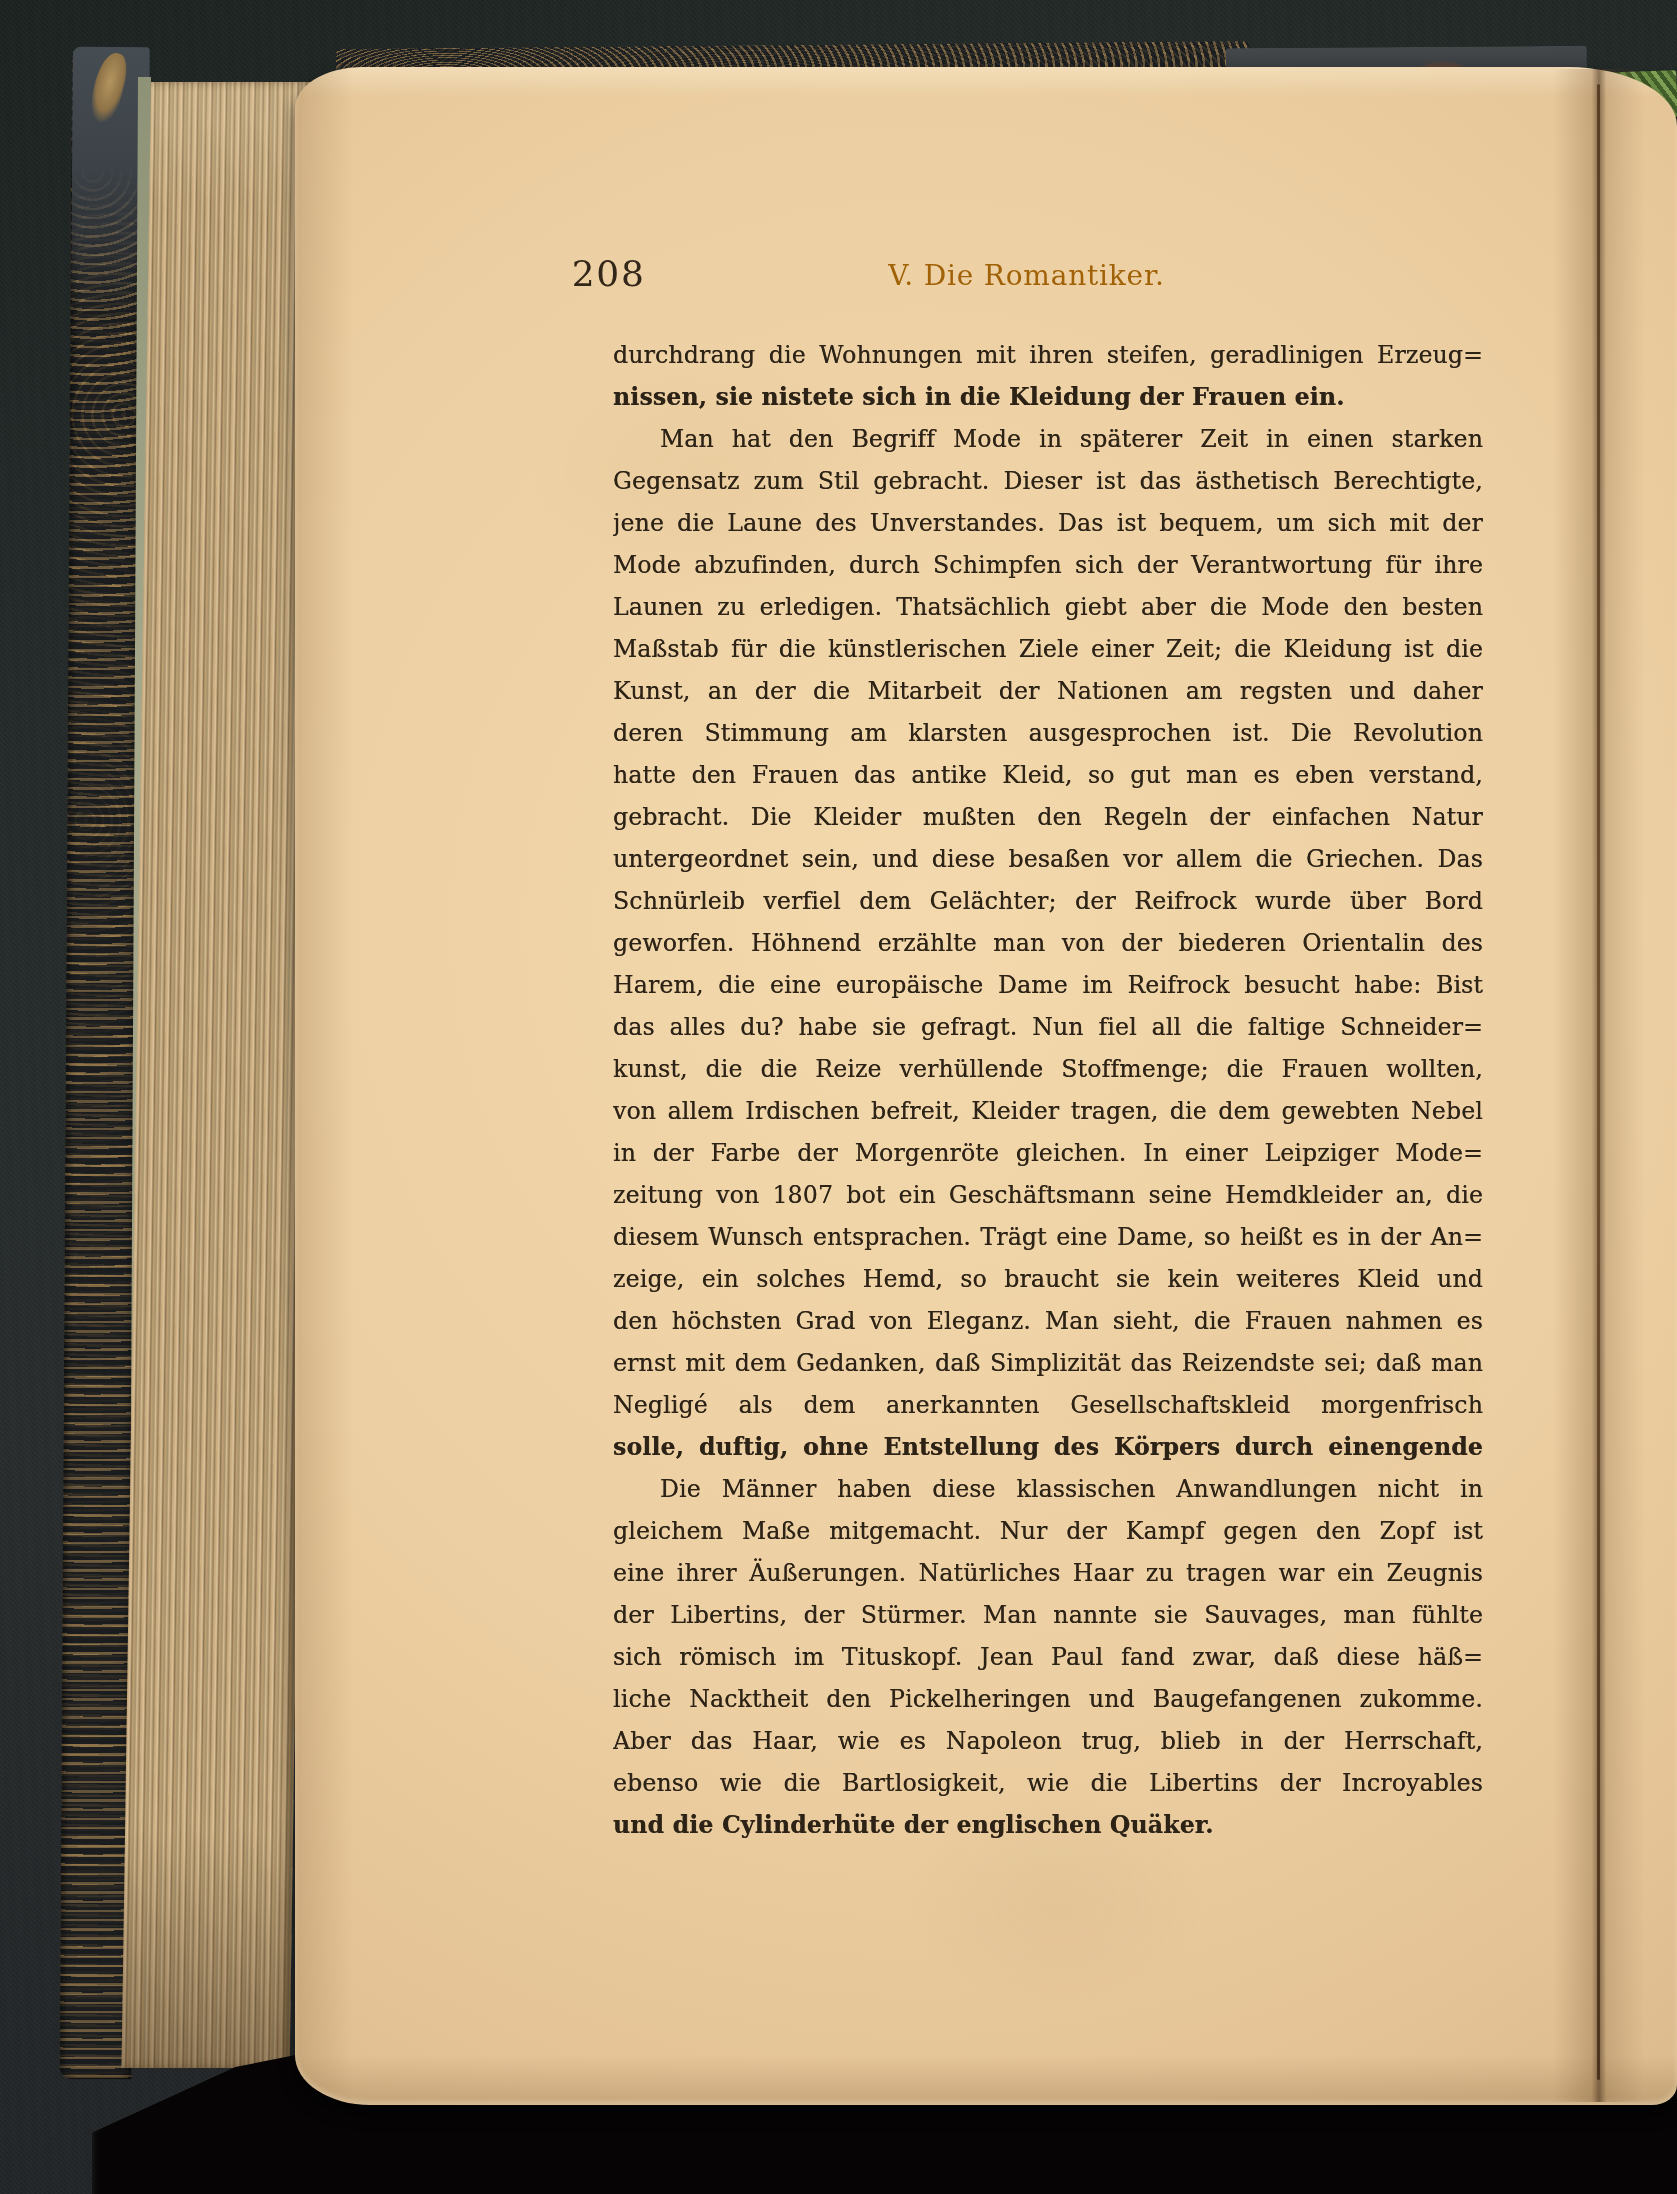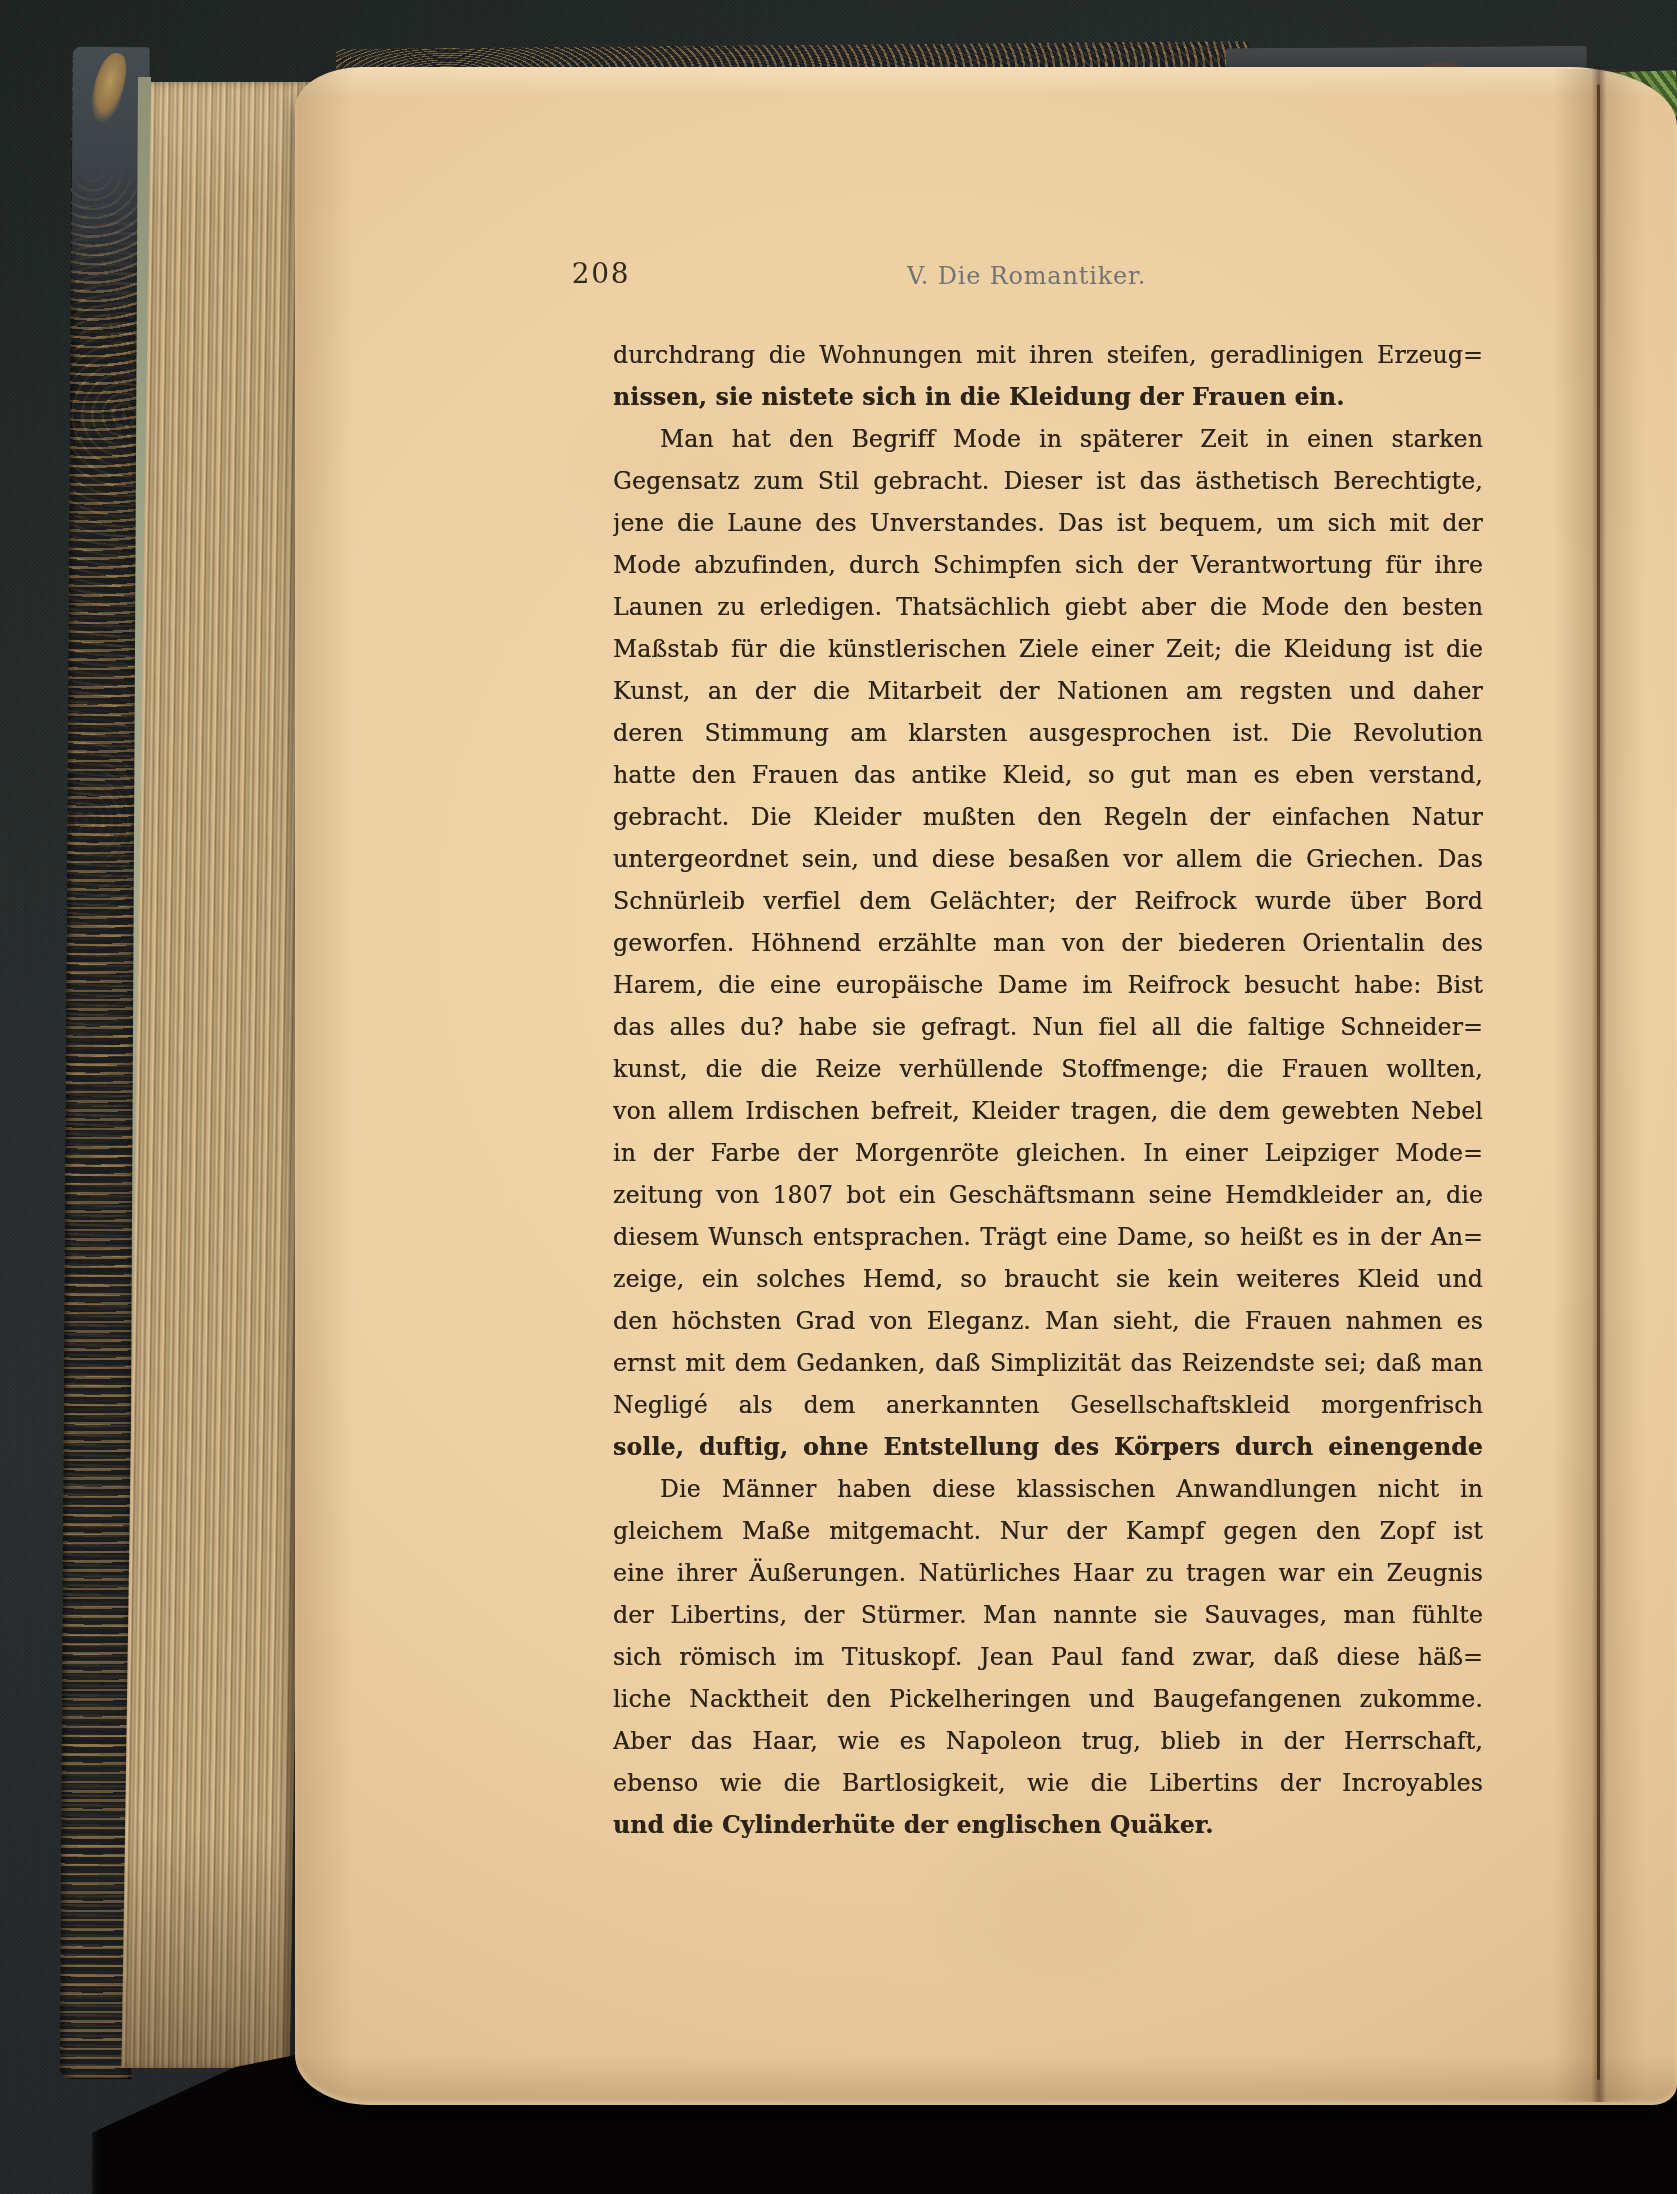--- a/index.html
+++ b/index.html
@@ -140,25 +140,25 @@
   .content {
     position: absolute; left: 570px; top: 258px; width: 913px;
     color: #2c2216;
   }
   .page-head {
     position: relative; height: 37px;
     font-size: 25px; line-height: 32px;
   }
   .page-num {
     position: absolute; left: 1.7px; top: 0;
-    font-size: 28px; letter-spacing: 1.7px; color: #33271a;
+    font-size: 36px; letter-spacing: 1.7px; color: #33271a;
   }
   .running-header {
     position: absolute; left: 0; right: 0; top: 1.7px;
-    text-align: center; font-size: 24px; color: #737373;
+    text-align: center; font-size: 28px; color: #a16207;
     letter-spacing: 0.8px;
   }
   .body-lines { margin-top: 39px; margin-left: 43px; }
   .line {
     height: 42px; line-height: 42px;
     font-size: 23.5px;
     text-align: justify; text-align-last: justify;
     overflow: hidden; white-space: normal;
     text-shadow: 0.3px 0 0 rgba(44,34,22,0.75);
     letter-spacing: 0.2px;

